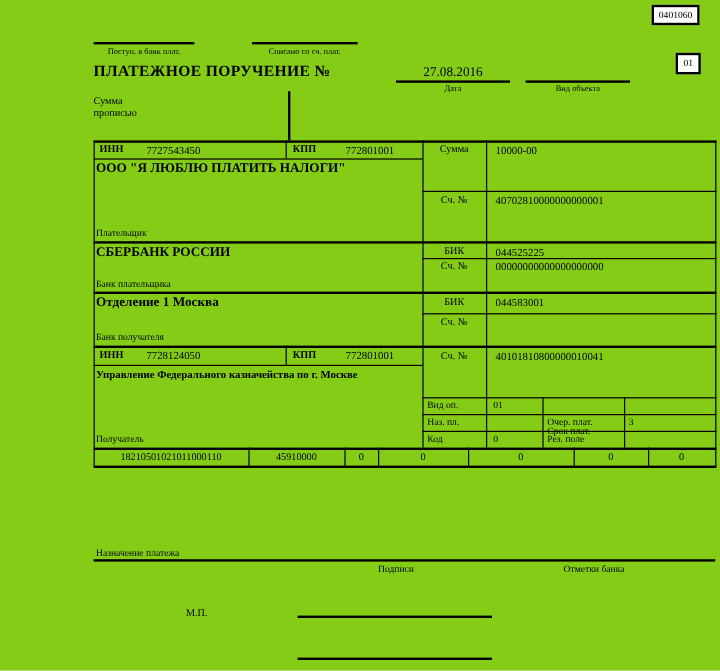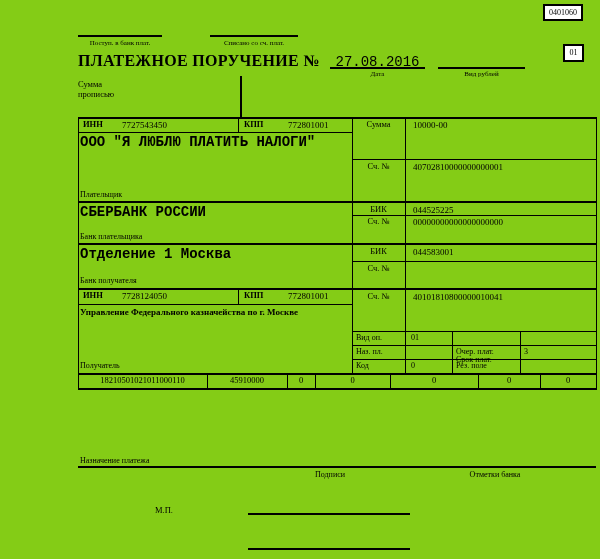--- a/index.html
+++ b/index.html
@@ -8,22 +8,22 @@
   .t{position:absolute;line-height:1.15;white-space:nowrap;color:#000;
      font-family:"Liberation Serif","DejaVu Serif",serif;}
   .c{text-align:center;}
   .b{font-weight:bold;}
   .i{font-style:italic;}
   .wrap{white-space:normal;}
   .f7{font-size:7px;}
   .f8{font-size:8px;}
   .f85{font-size:8.5px;}
   .f9{font-size:9px;}
-  .f95{font-size:14px;font-family:Liberation Mono, monospace;}
-  .f12{font-size:16px;letter-spacing:.3px;}
+  .f95{font-size:11px;}
+  .f12{font-size:13px;letter-spacing:.3px;}
   .hl{position:absolute;background:#000;height:1px;}
   .vl{position:absolute;background:#000;width:1px;}
   .th{height:2px;}
   .tv{width:2px;}
   .box{position:absolute;border:2px solid #000;text-align:center;background:#fff;
        font-family:"Liberation Serif","DejaVu Serif",serif;}
 </style>
 </head>
 <body>
 
@@ -34,21 +34,21 @@
   <div class="hl th" style="left:78px;top:35px;width:84px;"></div>
   <div class="t f7 c" style="left:70px;top:39px;width:100px;">Поступ. в банк плат.</div>
   <div class="hl th" style="left:210px;top:35px;width:88px;"></div>
   <div class="t f7 c" style="left:204px;top:39px;width:100px;">Списано со сч. плат.</div>
 
   <div class="t f12 b" style="left:78px;top:52px;">ПЛАТЕЖНОЕ ПОРУЧЕНИЕ №</div>
   <div class="t f95 c" style="left:330px;top:54px;width:95px;">27.08.2016</div>
   <div class="hl th" style="left:330px;top:67px;width:95px;"></div>
   <div class="t f7 c" style="left:330px;top:70px;width:95px;">Дата</div>
   <div class="hl th" style="left:438px;top:67px;width:87px;"></div>
-  <div class="t f7 c" style="left:438px;top:70px;width:87px;">Вид рублей</div>
+  <div class="t f7 c" style="left:438px;top:70px;width:87px;">Вид объекта</div>
   <div class="box f8" style="left:563px;top:44px;width:17px;height:14px;line-height:14px;">01</div>
 
   <div class="t f85" style="left:78px;top:80px;">Сумма</div>
   <div class="t f85" style="left:78px;top:90px;">прописью</div>
   <div class="vl tv" style="left:240px;top:76px;height:41px;"></div>
 
   <div class="hl th" style="left:78px;top:117px;width:519px;"></div>
   <div class="vl" style="left:78px;top:117px;height:272px;"></div>
   <div class="vl" style="left:596px;top:117px;height:272px;"></div>
   <div class="vl" style="left:352px;top:117px;height:256px;"></div>

